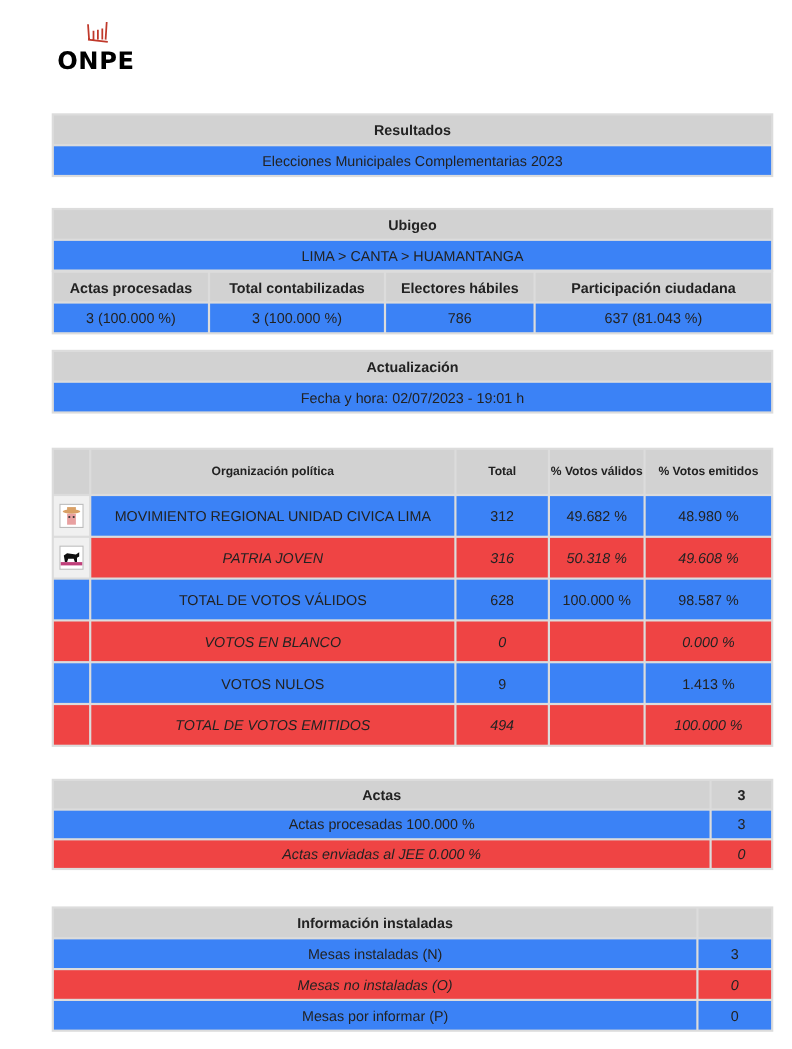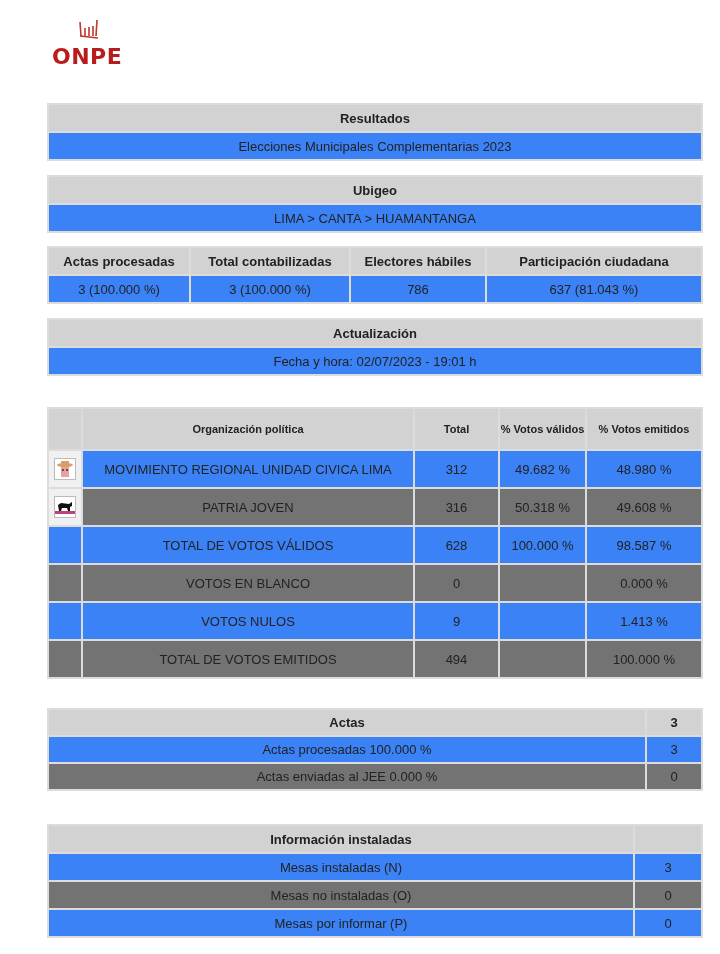--- a/index.html
+++ b/index.html
@@ -4,38 +4,38 @@
 <style>
   html, body { margin: 0; padding: 0; }
   body {
     width: 720px; height: 954px; background: #ffffff; position: relative;
     font-family: "Liberation Sans", sans-serif; color: #222; font-size: 13px;
     overflow: hidden;
   }
   .logo { position: absolute; left: 52px; top: 18px; width: 80px; height: 54px; }
   .logo-text {
     position: absolute; left: 0; top: 26px; font-family: "DejaVu Sans", sans-serif;
-    font-weight: bold; font-size: 22px; color: #b91c1c; letter-spacing: 0.5px;
+    font-weight: bold; font-size: 22px; color: #000000; letter-spacing: 0.5px;
   }
   .logo-hand { position: absolute; left: 24px; top: 0; }
 
   table.box {
     position: absolute; left: 47px; width: 656px; border-collapse: separate;
     border-spacing: 2px; background: #dcdcdc; table-layout: fixed;
   }
   table.box td, table.box th {
     padding: 0; text-align: center; vertical-align: middle; font-size: 13px;
   }
   .hd { background: #d2d2d2; font-weight: bold; color: #222; }
   .lt { background: #3b82f6; }
-  .dk { background: #737373; }
+  .dk { background: #ef4444; font-style: italic; }
 
   #t-res { top: 103px; }
   #t-res .hd, #t-res .lt { height: 26px; }
-  #t-ubi { top: 175px; }
+  #t-ubi { top: 189px; }
   #t-ubi .hd, #t-ubi .lt { height: 26px; }
   #t-stats { top: 246px; }
   #t-stats .hd, #t-stats .lt { height: 26px; }
   #t-act { top: 318px; }
   #t-act .hd, #t-act .lt { height: 26px; }
 
   #t-votes { top: 407px; }
   #t-votes th { height: 40px; font-size: 11px; line-height: 12px; }
   #t-votes td { height: 36px; }
   .logo-cell { background: #f0f0f0; }

